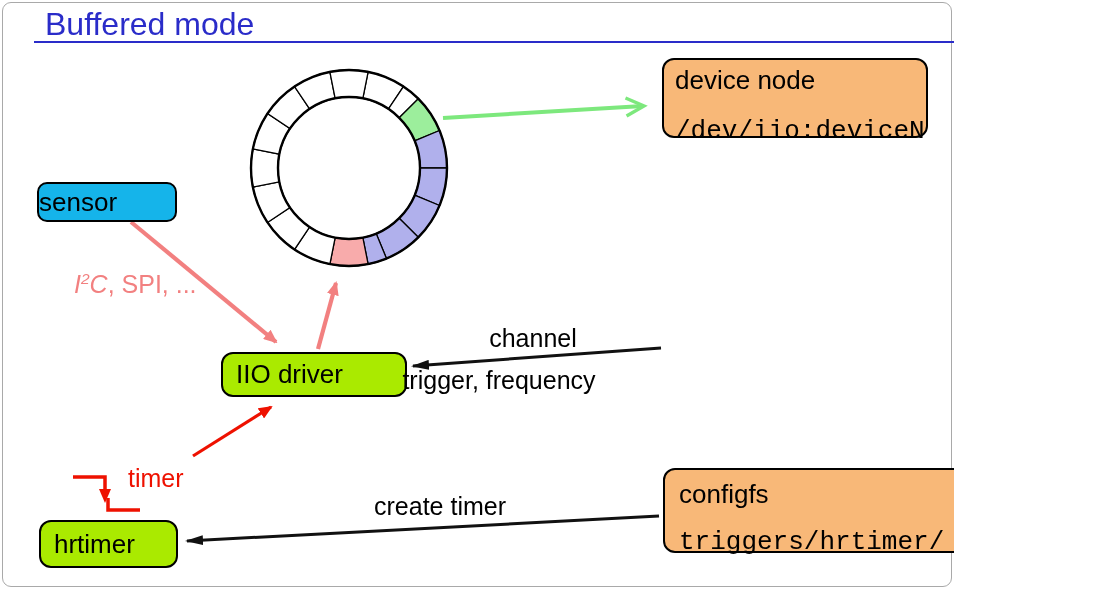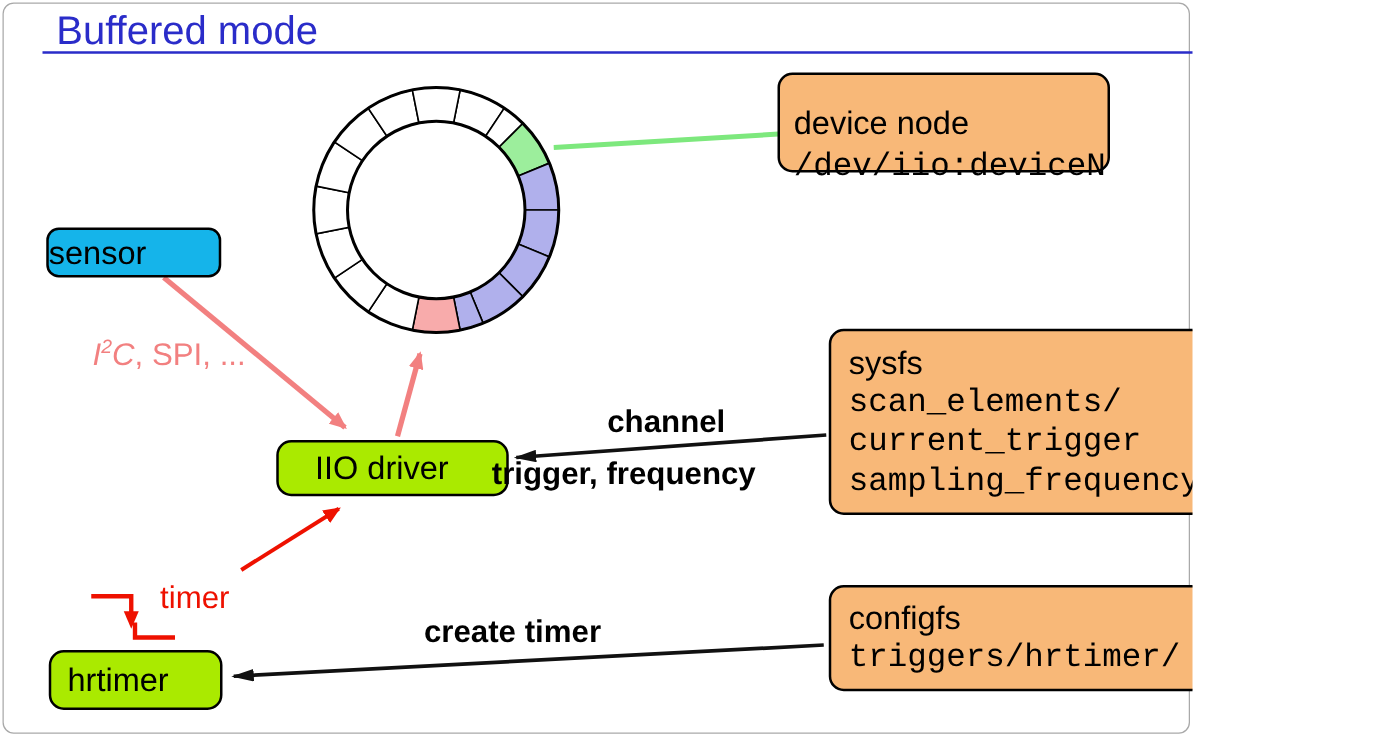--- a/index.html
+++ b/index.html
@@ -6,35 +6,35 @@
   .slide{position:relative;width:954px;height:589px;background:#ffffff;
          font-family:"Liberation Sans",sans-serif;overflow:hidden;}
   .frame{position:absolute;left:2px;top:2px;right:2px;bottom:2px;
          border:1.6px solid #a9a9a9;border-radius:9px;pointer-events:none;}
   .title{position:absolute;left:45px;top:6px;font-size:32px;white-space:nowrap;}
   .title-rule{position:absolute;left:34px;top:41px;width:1039px;height:2.2px;}
   #diagram-svg{position:absolute;left:0;top:0;}
   .box{position:absolute;border:2px solid #000;box-sizing:border-box;color:#000;}
   .box-flex{display:flex;align-items:center;}
   .blabel{font-size:26px;}
-  .mono{font-family:"Liberation Mono","DejaVu Sans Mono",monospace;font-size:26px;white-space:nowrap;}
+  .mono{font-family:"Liberation Mono","DejaVu Sans Mono",monospace;font-size:26px;white-space:nowrap;margin-top:16px;}
   .box-sensor{left:37px;top:182px;width:140px;height:40px;border-radius:10px;padding-left:0;}
-  .box-iio{left:221px;top:352px;width:186px;height:45px;border-radius:12px;padding-left:29px;text-align:center;}
+  .box-iio{left:221px;top:352px;width:186px;height:45px;border-radius:12px;padding-left:13px;text-align:center;}
   .box-hrtimer{left:39px;top:520px;width:139px;height:48px;border-radius:12px;padding-left:13px;}
-  .box-device{left:622px;top:58px;width:266px;height:80px;border-radius:12px;
-              padding:21px 0 0 11px;line-height:35px;}
+  .box-device{left:662px;top:58px;width:266px;height:80px;border-radius:12px;
+              padding:3px 0 0 11px;line-height:35px;}
   .box-sysfs{left:663px;top:263px;width:302px;height:149px;border-radius:12px;
              padding:10px 0 0 14px;line-height:31.5px;}
   .box-configfs{left:663px;top:468px;width:302px;height:85px;border-radius:12px;
                 padding:8px 0 12px 14px;line-height:32px;}
   .lbl{position:absolute;font-size:25px;white-space:nowrap;color:#000;}
-  .centered{transform:translate(-50%,-50%);font-weight:bold;}
+  .centered{transform:translate(-50%,-50%);}
   .lbl-channel{left:533px;top:338px;}
   .lbl-trigger{left:499px;top:380px;}
-  .lbl-create{left:410px;top:506px;}
+  .lbl-create{left:440px;top:506px;}
   .lbl-bus{left:74px;top:270px;}
   .lbl-bus sup{font-size:62%;}
   .lbl-timer{left:128px;top:464px;}
   .logo{position:absolute;left:999px;top:541px;display:flex;align-items:center;gap:4px;}
   .logo-text{font-size:13.5px;font-weight:600;color:#2b2b2b;letter-spacing:-0.2px;}
 </style>
 </head>
 <body>
 
 <div class="slide">
@@ -110,26 +110,20 @@
 
   <div class="box box-flex box-hrtimer" style="background: rgb(170, 234, 0);">
     <span class="blabel">hrtimer</span>
   </div>
 
   <div class="box box-device" style="background: rgb(248, 184, 120);">
     <div class="blabel">device node</div>
     <div class="mono">/dev/iio:deviceN</div>
   </div>
 
-  <div class="box box-sysfs" style="background: rgb(248, 184, 120);">
-    <div class="blabel">sysfs</div>
-    <div class="mono">scan_elements/</div>
-    <div class="mono">current_trigger</div>
-    <div class="mono">sampling_frequency</div>
-  </div>
 
   <div class="box box-configfs" style="background: rgb(248, 184, 120);">
     <div class="blabel">configfs</div>
     <div class="mono">triggers/hrtimer/</div>
   </div>
 
   <div class="lbl lbl-bus" style="color: rgb(242, 128, 128);"><i><span>I</span><sup>2</sup><span>C</span></i><span>, SPI, ...</span></div>
 
   <div class="lbl centered lbl-channel">channel</div>
   <div class="lbl centered lbl-trigger">trigger, frequency</div>

